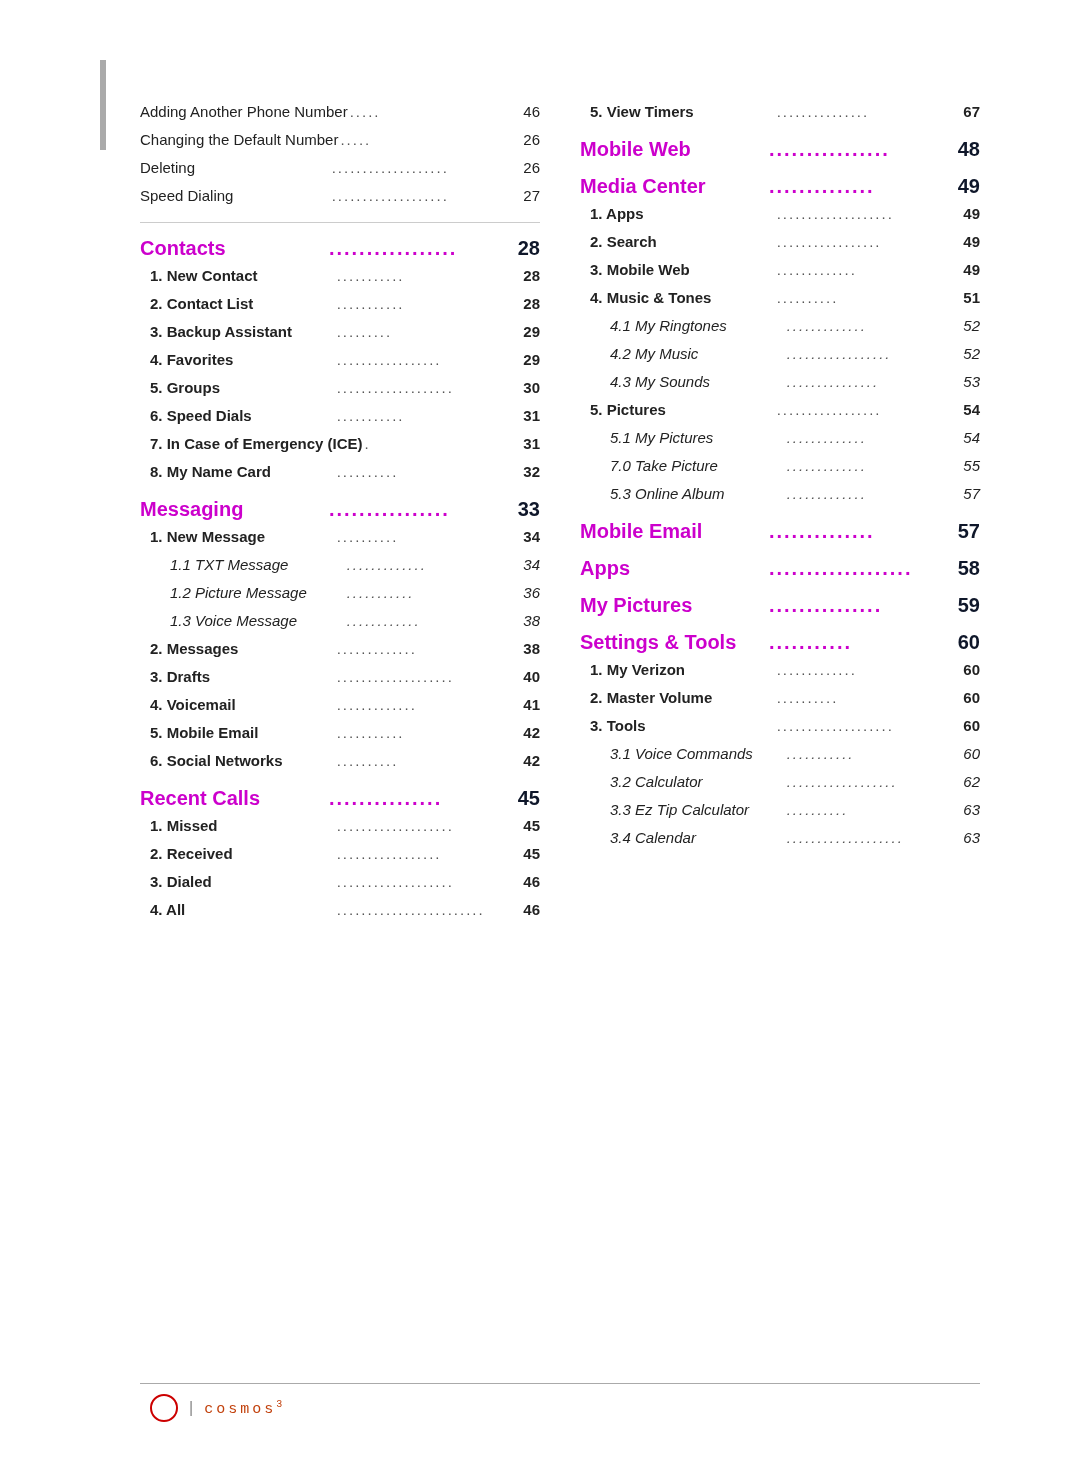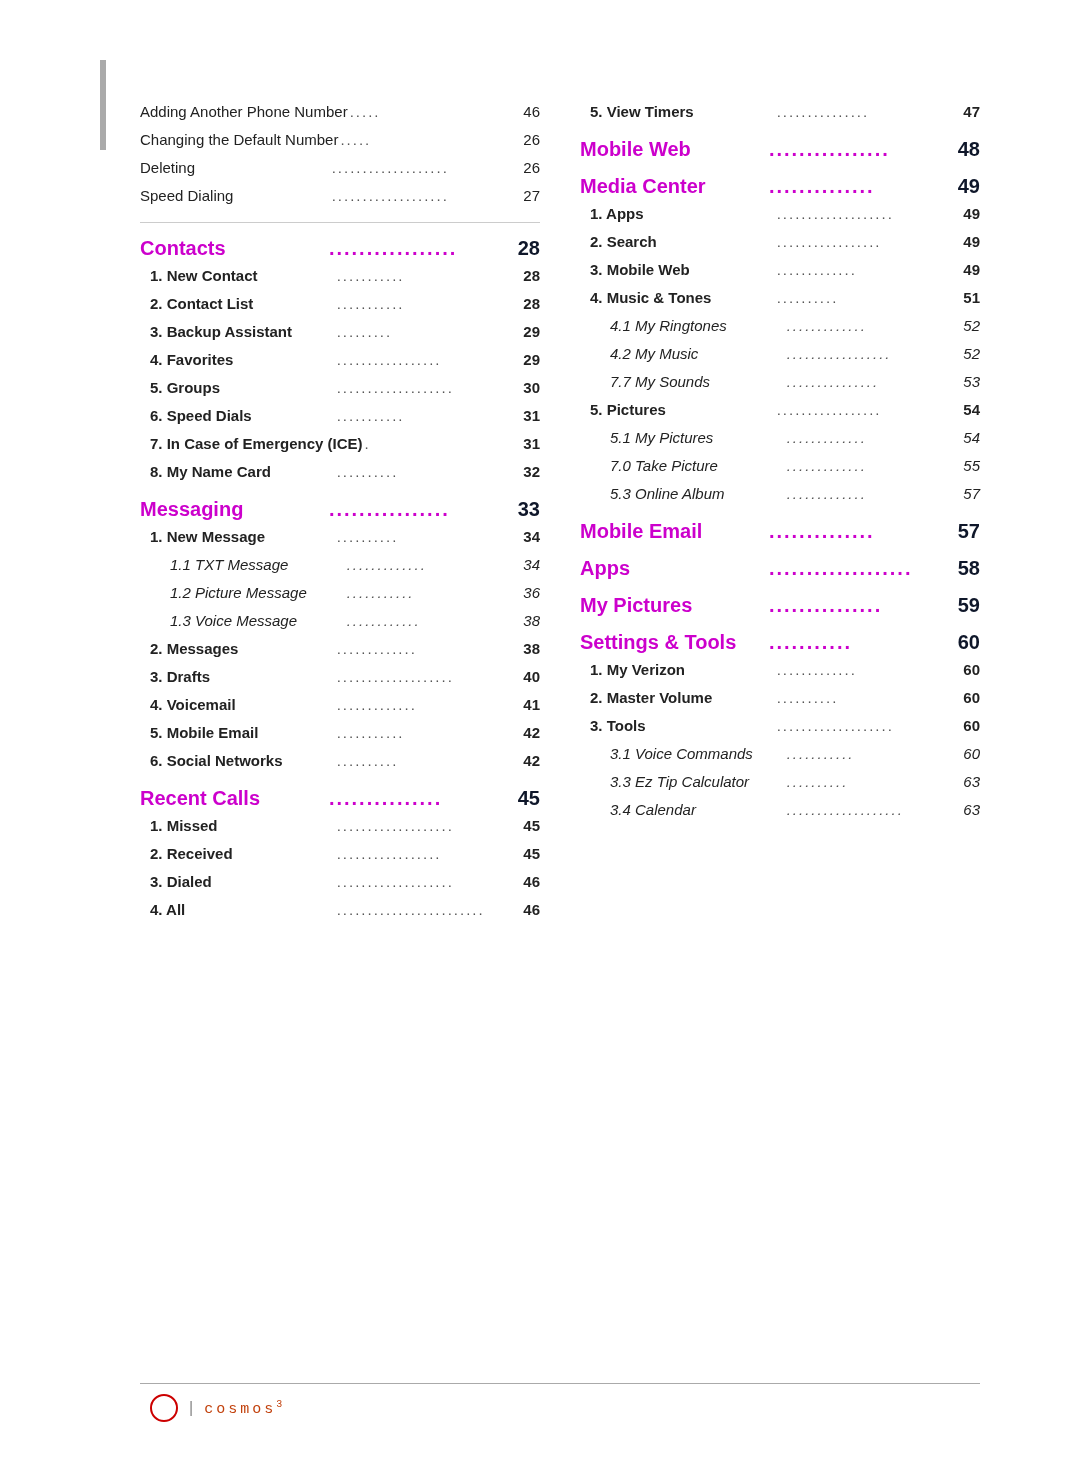--- a/index.html
+++ b/index.html
@@ -310,21 +310,21 @@
           </div>
         </div>
     </div>
 
     <div class="col-right">
 
       <div id="right-top-entries">
           <div class="toc-entry indent-1 bold-entry">
             <span class="entry-text">5. View Timers</span>
             <span class="dots">...............</span>
-            <span class="page-num">47</span>
+            <span class="page-num">67</span>
           </div>
         </div>
 
       <div id="right-sections">
           <div class="section-header with-dots">
             <span class="entry-text">Mobile Web</span>
             <span class="dots">................</span>
             <span class="page-num">48</span>
           </div>
           <div class="section-header with-dots">
@@ -356,21 +356,21 @@
             <span class="entry-text">4.1 My Ringtones</span>
             <span class="dots">.............</span>
             <span class="page-num">52</span>
           </div>
           <div class="toc-entry indent-2">
             <span class="entry-text">4.2 My Music</span>
             <span class="dots">.................</span>
             <span class="page-num">52</span>
           </div>
           <div class="toc-entry indent-2">
-            <span class="entry-text">7.7 My Sounds</span>
+            <span class="entry-text">4.3 My Sounds</span>
             <span class="dots">...............</span>
             <span class="page-num">53</span>
           </div>
           <div class="toc-entry indent-1 bold-entry">
             <span class="entry-text">5. Pictures</span>
             <span class="dots">.................</span>
             <span class="page-num">54</span>
           </div>
           <div class="toc-entry indent-2">
             <span class="entry-text">5.1 My Pictures</span>
@@ -419,20 +419,25 @@
           </div>
           <div class="toc-entry indent-1 bold-entry">
             <span class="entry-text">3. Tools</span>
             <span class="dots">...................</span>
             <span class="page-num">60</span>
           </div>
           <div class="toc-entry indent-2">
             <span class="entry-text">3.1 Voice Commands</span>
             <span class="dots">...........</span>
             <span class="page-num">60</span>
+          </div>
+          <div class="toc-entry indent-2">
+            <span class="entry-text">3.2 Calculator</span>
+            <span class="dots">..................</span>
+            <span class="page-num">62</span>
           </div>
           <div class="toc-entry indent-2">
             <span class="entry-text">3.3 Ez Tip Calculator</span>
             <span class="dots">..........</span>
             <span class="page-num">63</span>
           </div>
           <div class="toc-entry indent-2">
             <span class="entry-text">3.4 Calendar</span>
             <span class="dots">...................</span>
             <span class="page-num">63</span>

